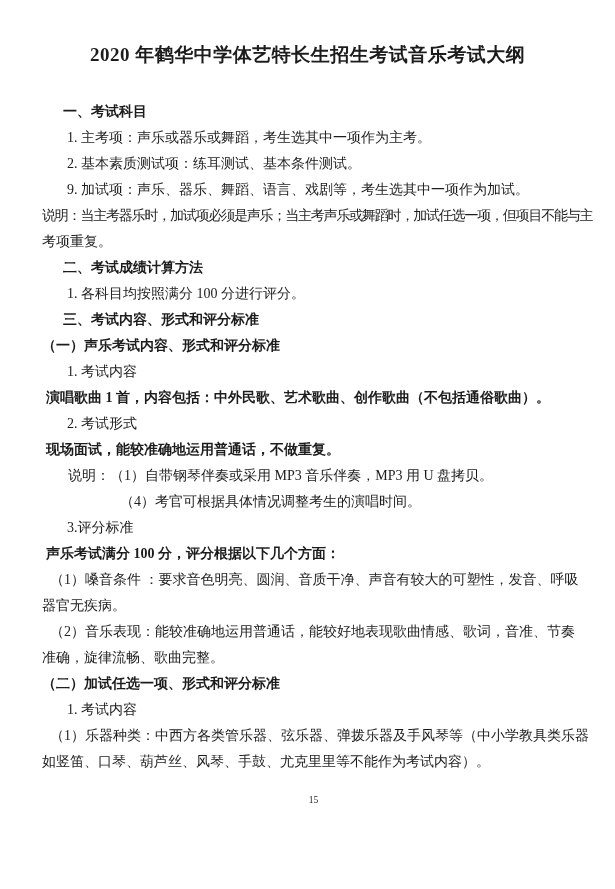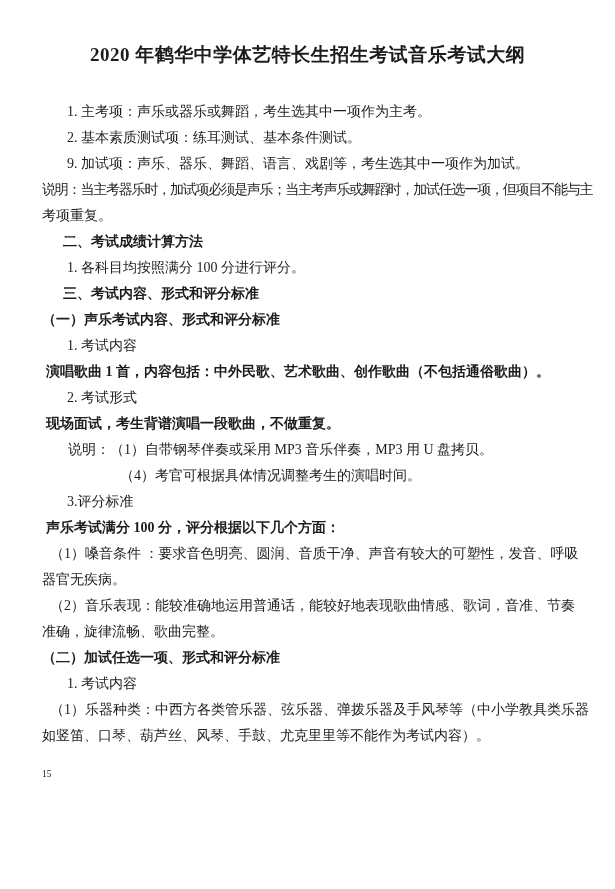--- a/index.html
+++ b/index.html
@@ -40,45 +40,47 @@
   .para  { padding-left: 4px; font-weight: bold; }
   .para1 { padding-left: 8px; }
   .item  { padding-left: 25px; }
   .sub1  { padding-left: 26px; }
   .sub2  { padding-left: 78px; }
   .h1    { padding-left: 21px; font-weight: bold; }
   .h2    { padding-left: 0;    font-weight: bold; }
   .tight { letter-spacing: -1.2px; }
   .page-number {
     margin-top: 16px;
+    text-align: center;
     font-size: 9.5px;
     line-height: 18px;
     color: #1c1c1c;
   }
 </style>
 </head>
 <body>
 
 <div class="page">
   <div class="doc-title">2020 年鹤华中学体艺特长生招生考试音乐考试大纲</div>
 
   <div class="doc-body" id="doc-body">
+      <div class="line h1">一、考试科目</div>
       <div class="line item">1. 主考项：声乐或器乐或舞蹈，考生选其中一项作为主考。</div>
       <div class="line item">2. 基本素质测试项：练耳测试、基本条件测试。</div>
       <div class="line item">9. 加试项：声乐、器乐、舞蹈、语言、戏剧等，考生选其中一项作为加试。</div>
       <div class="line flush tight">说明：当主考器乐时，加试项必须是声乐；当主考声乐或舞蹈时，加试任选一项，但项目不能与主</div>
       <div class="line flush">考项重复。</div>
       <div class="line h1">二、考试成绩计算方法</div>
       <div class="line item">1. 各科目均按照满分 100 分进行评分。</div>
       <div class="line h1">三、考试内容、形式和评分标准</div>
       <div class="line h2">（一）声乐考试内容、形式和评分标准</div>
       <div class="line item">1. 考试内容</div>
       <div class="line para">演唱歌曲 1 首，内容包括：中外民歌、艺术歌曲、创作歌曲（不包括通俗歌曲）。</div>
       <div class="line item">2. 考试形式</div>
-      <div class="line para">现场面试，考生背谱演唱一段歌曲，不做重复。</div>
+      <div class="line para">现场面试，能较准确地运用普通话，不做重复。</div>
       <div class="line sub1">说明：（1）自带钢琴伴奏或采用 MP3 音乐伴奏，MP3 用 U 盘拷贝。</div>
       <div class="line sub2">（4）考官可根据具体情况调整考生的演唱时间。</div>
       <div class="line item">3.评分标准</div>
       <div class="line para">声乐考试满分 100 分，评分根据以下几个方面：</div>
       <div class="line para1">（1）嗓音条件 ：要求音色明亮、圆润、音质干净、声音有较大的可塑性，发音、呼吸</div>
       <div class="line flush">器官无疾病。</div>
       <div class="line para1">（2）音乐表现：能较准确地运用普通话，能较好地表现歌曲情感、歌词，音准、节奏</div>
       <div class="line flush">准确，旋律流畅、歌曲完整。</div>
       <div class="line h2">（二）加试任选一项、形式和评分标准</div>
       <div class="line item">1. 考试内容</div>

